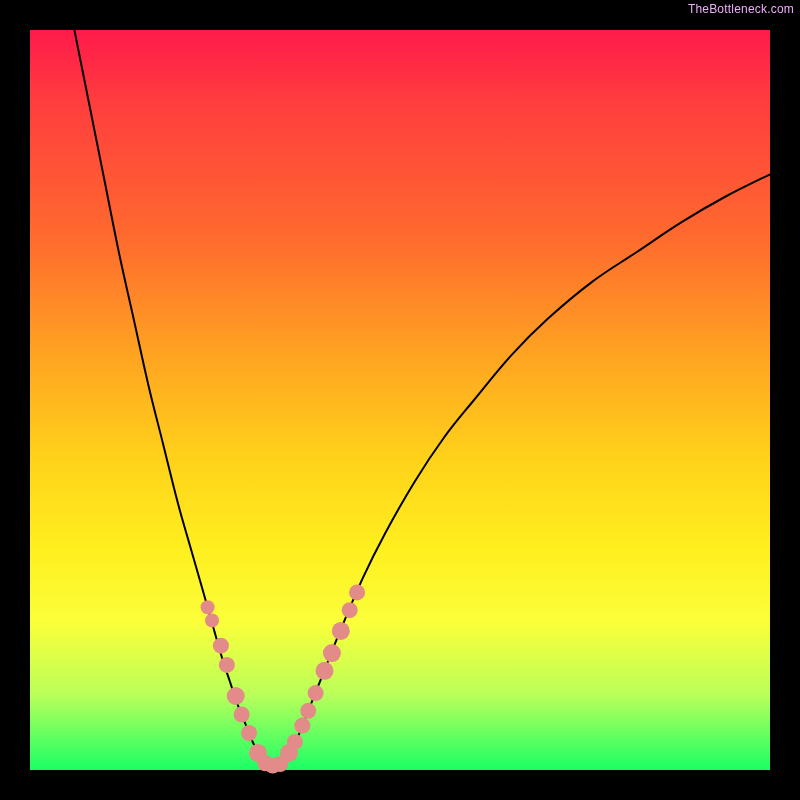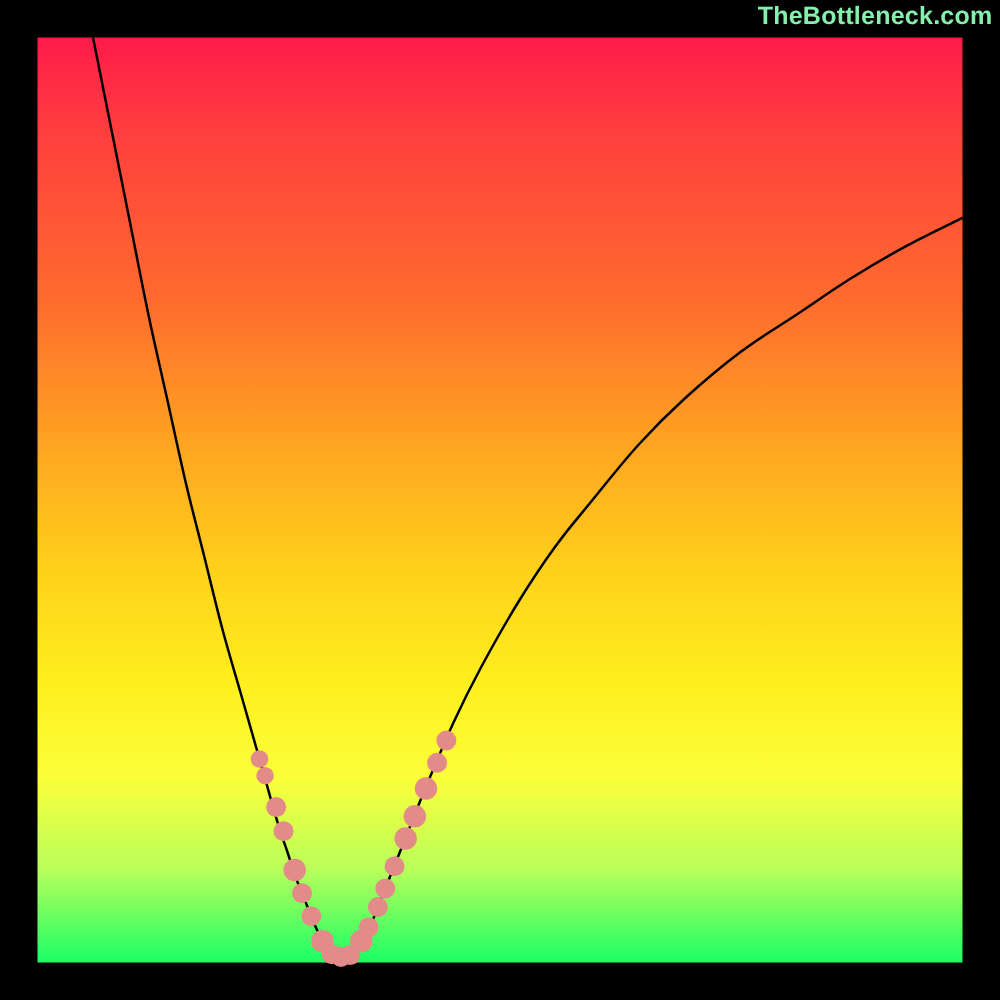--- a/index.html
+++ b/index.html
@@ -29,24 +29,24 @@
       #fbff3a 80%,
       #b8ff5a 90%,
       #1aff66 100%);
   }
   #plot-svg {
     position: absolute;
     left: 0; top: 0;
   }
   #watermark {
     position: absolute;
-    color: #86efac;
-    font-size: 20px;
+    color: #f0abfc;
+    font-size: 12px;
     letter-spacing: 0.2px;
-    font-weight: 700;
+    font-weight: 400;
   }
 </style>
 </head>
 <body>
 
 <div id="stage">
   <div id="plot-area" style="left: 30px; top: 30px; width: 740px; height: 740px;"></div>
   <svg id="plot-svg" width="800" height="800" viewBox="0 0 800 800">
       <path d="M74.4,30 C77.06400000000001,43.32 83.872,77.36 89.2,104 C94.528,130.64 98.672,151.36 104,178 C109.328,204.64 113.472,226.692 118.8,252 C124.128,277.308 128.27200000000002,294.624 133.60000000000002,318.6 C138.92800000000003,342.576 143.072,362.556 148.4,385.2 C153.728,407.844 157.87199999999999,423.08799999999997 163.2,444.4 C168.528,465.712 172.672,483.62 178,503.6 C183.328,523.58 187.472,536.752 192.8,555.4 C198.12800000000001,574.048 202.272,588.552 207.6,607.2 C212.928,625.8480000000001 218.404,645.68 222.4,659 C226.39600000000002,672.32 227.136,673.2080000000001 229.8,681.2 C232.46400000000003,689.192 234.53600000000003,696.074 237.20000000000002,703.4 C239.864,710.726 241.936,715.24 244.6,721.9 C247.26399999999998,728.56 249.336,734.406 252,740.4 C254.664,746.394 256.736,750.6712 259.4,755.2 C262.06399999999996,759.7288000000001 265.468,763.6952 266.8,765.56" stroke="#000000" stroke-width="2" fill="none"></path>
       <path d="M281.6,765.56 C282.932,763.6952 286.336,759.7288000000001 289,755.2 C291.664,750.6712 293.736,746.394 296.4,740.4 C299.06399999999996,734.406 301.136,728.56 303.8,721.9 C306.464,715.24 307.204,713.39 311.2,703.4 C315.19599999999997,693.41 320.67199999999997,679.72 326,666.4 C331.32800000000003,653.0799999999999 334.14,645.384 340.8,629.4 C347.46000000000004,613.4159999999999 355.008,594.916 363,577.6 C370.992,560.284 375.876,550.5160000000001 385.2,533.2 C394.524,515.884 404.144,498.716 414.8,481.4 C425.456,464.08399999999995 433.744,451.652 444.40000000000003,437 C455.05600000000004,422.348 462.012,414.652 474,400 C485.988,385.348 497.68,370.25199999999995 511,355.59999999999997 C524.32,340.948 533.348,331.92 548,318.6 C562.652,305.28000000000003 576.4159999999999,293.58799999999997 592.4,281.59999999999997 C608.384,269.61199999999997 620.8159999999999,262.656 636.8,252 C652.784,241.344 665.216,232.39 681.2,222.39999999999998 C697.1840000000001,212.40999999999997 709.6159999999999,205.15800000000002 725.5999999999999,196.5 C741.584,187.84199999999998 762.008,178.29599999999996 770,174.29999999999995" stroke="#000000" stroke-width="2" fill="none"></path>

